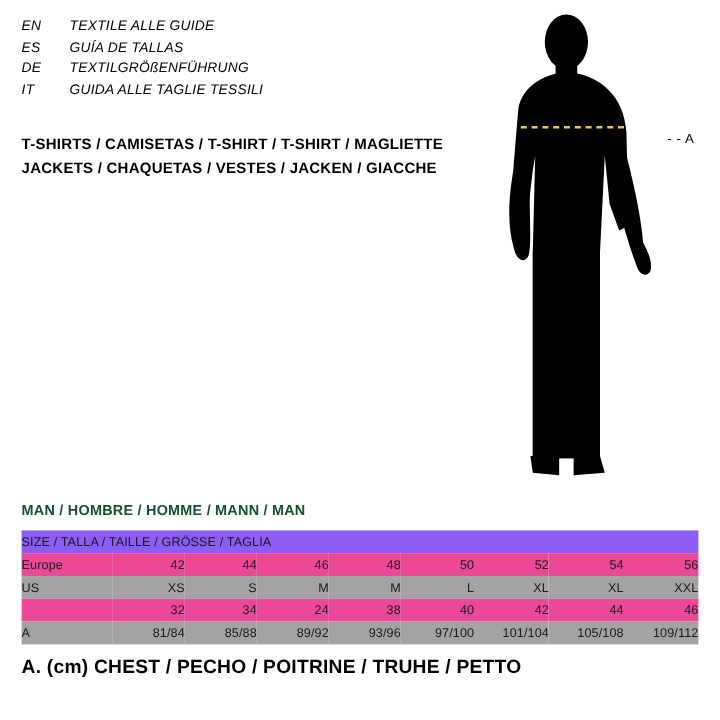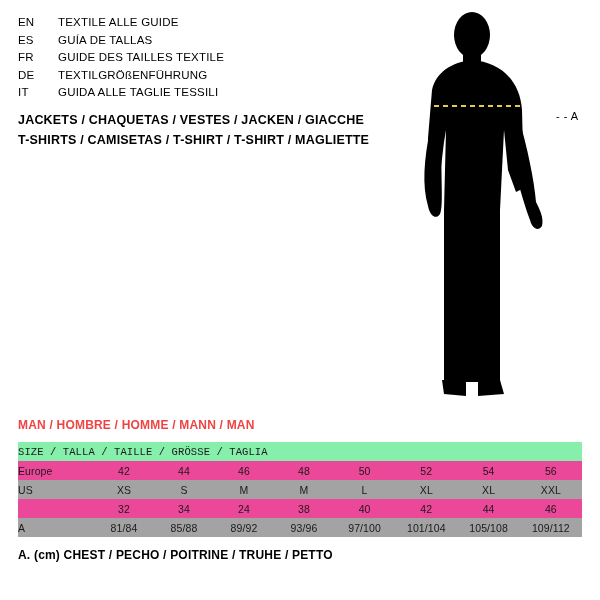--- a/index.html
+++ b/index.html
@@ -20,20 +20,21 @@
     width: 600px;
     height: 600px;
   }
 
   
   .lang-block {
     position: absolute;
     left: 18px;
     top: 14px;
     width: 330px;
+    font-style: italic;
   }
   .lang-row {
     display: flex;
     align-items: baseline;
     font-size: 11.5px;
     line-height: 17.5px;
     letter-spacing: 0.2px;
     color: #000000;
   }
   .lang-code {
@@ -83,68 +84,67 @@
   }
 
   
   .man-title {
     position: absolute;
     left: 18px;
     top: 418px;
     font-size: 12px;
     font-weight: bold;
     letter-spacing: 0.2px;
-    color: #ef4444;
+    color: #14532d;
     white-space: nowrap;
   }
 
   table.size-table {
     position: absolute;
     left: 18px;
     top: 442px;
     width: 564px;
     border-collapse: collapse;
     font-size: 10.5px;
     color: #1a1a1a;
   }
   table.size-table td {
     padding: 0;
     height: 19px;
     vertical-align: middle;
     letter-spacing: 0.1px;
   }
   tr.row-head td {
-    background: #86efac;
+    background: #8b5cf6;
     font-size: 10.5px;
     color: #1a1a1a;
-    font-family: Liberation Mono, monospace;
   }
   tr.row-shade td {
     background: #ec4899;
   }
   tr.row-plain td {
     background: #a3a3a3;
   }
   td.c-label {
     width: 86px;
     padding-left: 3px;
   }
   td.c-val {
     width: 68px;
-    text-align: center;
+    text-align: right;
   }
   .head-label {
     padding-left: 3px;
   }
 
   .footnote {
     position: absolute;
     left: 18px;
     top: 548px;
-    font-size: 12px;
+    font-size: 16px;
     font-weight: bold;
     letter-spacing: 0.2px;
     color: #000000;
     white-space: nowrap;
   }
 </style>
 </head>
 <body>
 
 <div class="page">
@@ -152,36 +152,32 @@
   <div class="lang-block">
     <div class="lang-row">
       <span class="lang-code">EN</span>
       <span class="lang-text">TEXTILE ALLE GUIDE</span>
     </div>
     <div class="lang-row">
       <span class="lang-code">ES</span>
       <span class="lang-text">GUÍA DE TALLAS</span>
     </div>
     <div class="lang-row">
-      <span class="lang-code">FR</span>
-      <span class="lang-text">GUIDE DES TAILLES TEXTILE</span>
-    </div>
-    <div class="lang-row">
       <span class="lang-code">DE</span>
       <span class="lang-text">TEXTILGRÖßENFÜHRUNG</span>
     </div>
     <div class="lang-row">
       <span class="lang-code">IT</span>
       <span class="lang-text">GUIDA ALLE TAGLIE TESSILI</span>
     </div>
   </div>
 
   <div class="cat-block">
+    <div class="cat-line">T-SHIRTS / CAMISETAS / T-SHIRT / T-SHIRT / MAGLIETTE</div>
     <div class="cat-line">JACKETS / CHAQUETAS / VESTES / JACKEN / GIACCHE</div>
-    <div class="cat-line">T-SHIRTS / CAMISETAS / T-SHIRT / T-SHIRT / MAGLIETTE</div>
   </div>
 
   <div class="figure-wrap">
     <svg class="figure-svg" width="200" height="400" viewBox="0 0 200 400">
 
       <ellipse cx="72" cy="25" rx="18" ry="23" fill="#000000"></ellipse>
 
       <rect x="63" y="44" width="18" height="12" fill="#000000"></rect>
 
       <path d="M72 50

